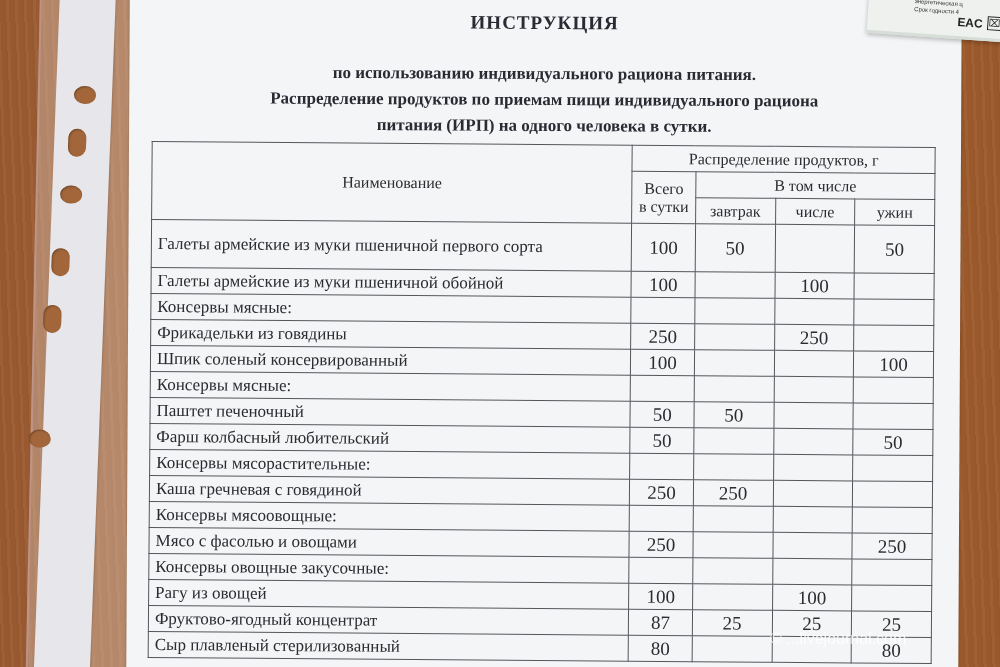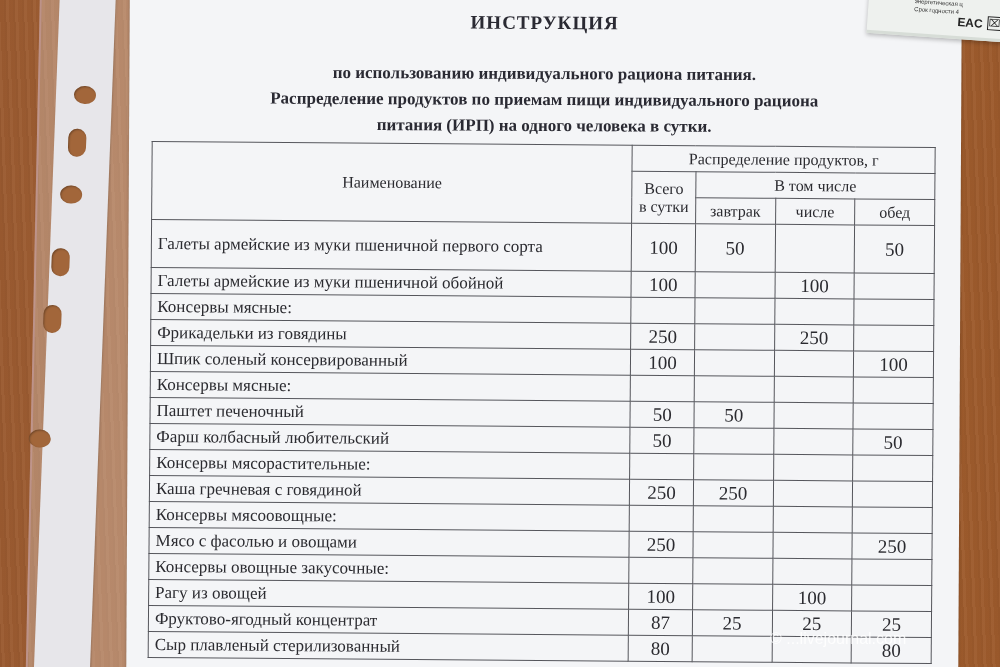--- a/index.html
+++ b/index.html
@@ -111,21 +111,21 @@
         <th class="name-h" rowspan="3">Наименование</th>
         <th colspan="4">Распределение продуктов, г</th>
       </tr>
       <tr>
         <th class="total-h" rowspan="2">Всего в сутки</th>
         <th colspan="3">В том числе</th>
       </tr>
       <tr>
         <th class="meal-h">завтрак</th>
         <th class="meal-h">числе</th>
-        <th class="meal-h">обед</th>
+        <th class="meal-h">ужин</th>
       </tr>
     </thead>
     <tbody id="rows">
       <tr style="height:48px;">
         <td class="name">Галеты армейские из муки пшеничной первого сорта</td>
         <td class="num">100</td>
         <td class="num">50</td>
         <td class="num"></td>
         <td class="num">50</td>
       </tr>

